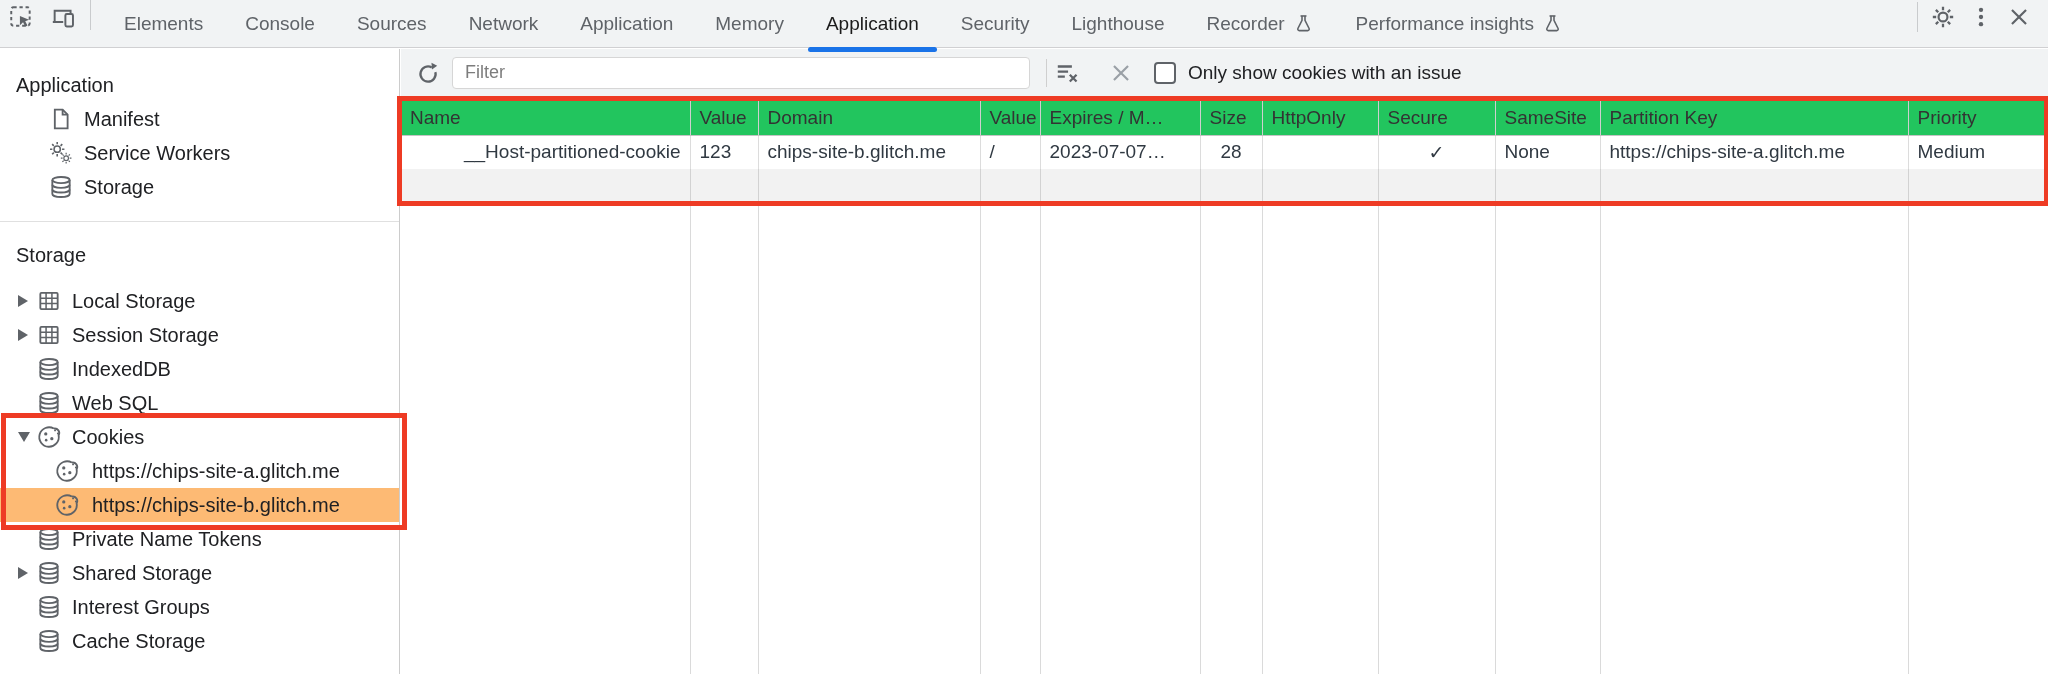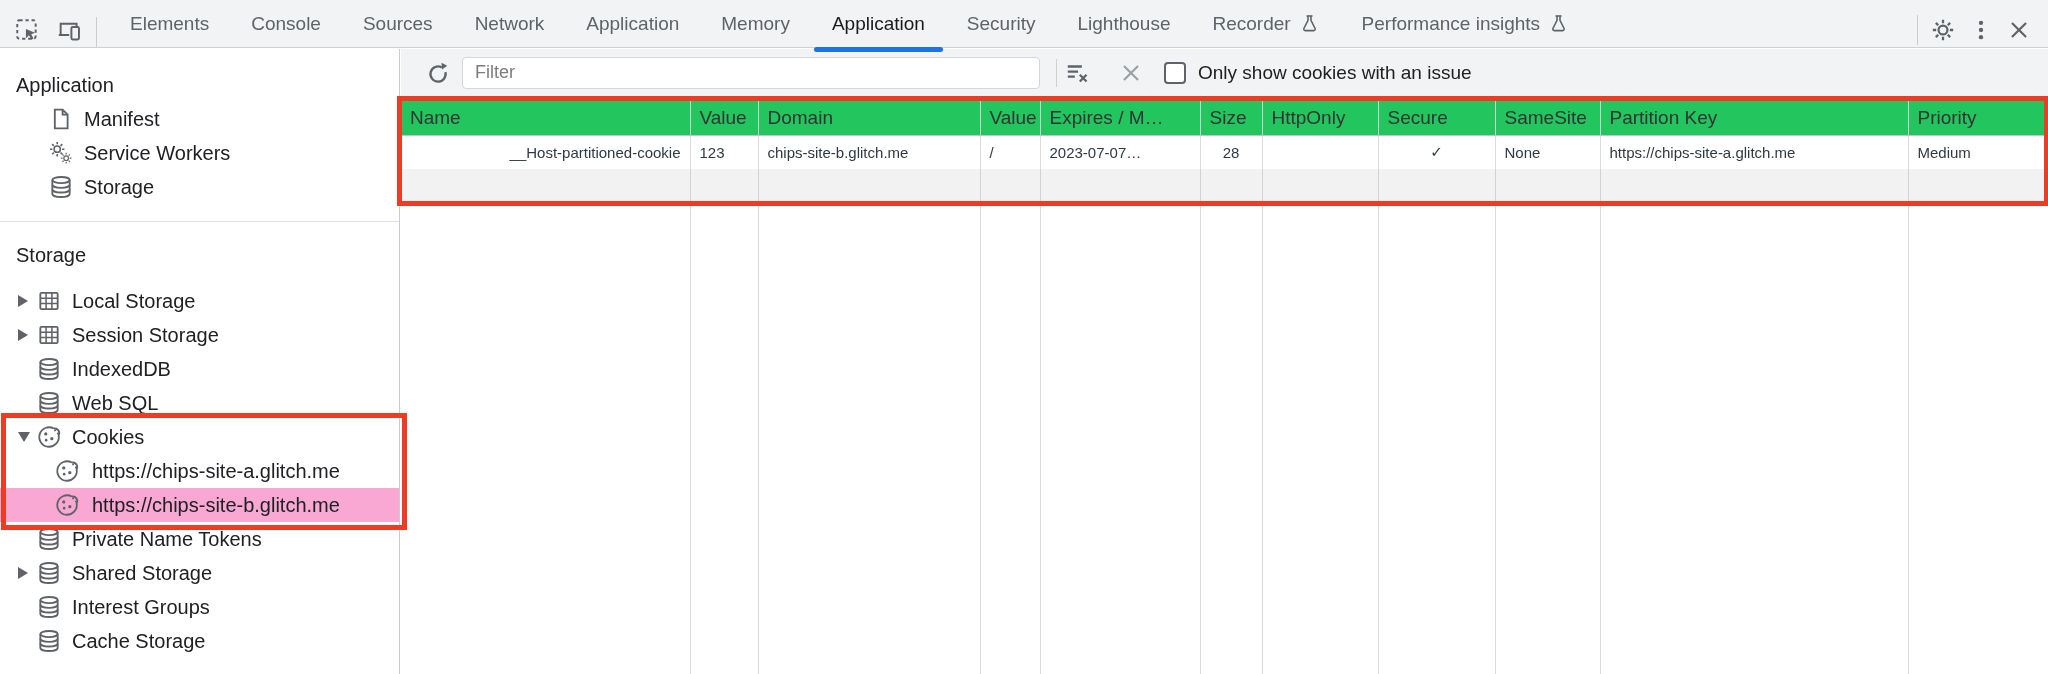--- a/index.html
+++ b/index.html
@@ -9,21 +9,21 @@
     font-family:"Liberation Sans","DejaVu Sans",sans-serif; background:#fff;
     color:#202124; -webkit-font-smoothing:antialiased;
   }
   svg { display:block; }
   .icn { width:26px; height:26px; color:#5f6368; }
 
   
   .toolbar {
     position:absolute; top:0; left:0; right:0; height:48px; z-index:50;
     background:#f1f3f4; border-bottom:1px solid #d0d0d2;
-    display:flex; align-items:flex-end; padding-left:10px;
+    display:flex; align-items:flex-start; padding-left:4px;
   }
   .tbtn { width:34px; height:34px; display:flex; align-items:center; justify-content:center; flex:none; }
   .tbtn + .tbtn { margin-left:8px; }
   .vdiv { width:1px; height:30px; background:#c9cbcd; margin-left:10px; flex:none; }
   .tabstrip { display:flex; align-items:stretch; height:47px; margin-left:12px; }
   .tab {
     position:relative; display:flex; align-items:center; gap:8px;
     padding:0 21px; font-size:19px; color:#5f6368; white-space:nowrap; cursor:default;
   }
   .tab.selected { color:#1b1b1b; }
@@ -43,34 +43,34 @@
   .sec-title { margin-top:19px; height:34px; line-height:34px; padding-left:16px; color:#202124; }
   .sec-title.second { margin-top:16px; }
   .sdivider { height:1px; background:#e0e0e0; margin-top:17px; }
   .srows { margin-top:12px; }
   .row { height:34px; display:flex; align-items:center; color:#202124; white-space:nowrap; }
   .row .lbl { margin-left:10px; }
   .row.app { padding-left:48px; }
   .row.st  { padding-left:18px; }
   .row.child { padding-left:54px; }
   .row.child .lbl { margin-left:12px; }
-  .row.selected { background:#f9a8d4; }
+  .row.selected { background:#fdba74; }
   .arrow-slot { width:18px; display:flex; align-items:center; justify-content:flex-start; flex:none; }
   .tri-r { width:0; height:0; border-left:10px solid #5f6368; border-top:6px solid transparent; border-bottom:6px solid transparent; }
   .tri-d { width:0; height:0; border-top:10px solid #5f6368; border-left:6px solid transparent; border-right:6px solid transparent; }
 
   
   .redbox { position:absolute; border:5px solid #ee3b24; pointer-events:none; z-index:60; }
   .redbox.sidebar-box { left:1px; top:364px; width:406px; height:117px; }
   .redbox.table-box { left:-4px; top:0; width:1652px; height:110px; }
 
   
   .pane { position:absolute; left:401px; top:49px; right:0; bottom:0; background:#fff; }
   .filterbar {
-    height:47px; background:#f1f3f4; display:flex; align-items:center; padding-left:20px;
+    height:47px; background:#f1f3f4; display:flex; align-items:center; padding-left:10px;
   }
   .filter-input {
     margin-left:7px; width:578px; height:32px; border:1px solid #d6d6d6; border-radius:4px;
     background:#fff; padding:0 12px; font-size:18px; color:#333;
     font-family:"Liberation Sans","DejaVu Sans",sans-serif; outline:none;
   }
   .filter-input::placeholder { color:#7d7d7d; }
   .fdiv { width:1px; height:28px; background:#cfcfcf; margin-left:16px; flex:none; }
   .filterbar .tbtn.clear { margin-left:3px; }
   .filterbar .tbtn.xgray { margin-left:20px; color:#9aa0a6; }
@@ -83,21 +83,21 @@
   .gridarea { position:absolute; top:47px; left:0; right:0; bottom:0; background:#fff; }
   .vline { position:absolute; top:110px; bottom:0; width:1px; background:#dadada; z-index:1; }
 
   table.cookies { position:absolute; top:5px; left:0; width:1647px; border-collapse:collapse; table-layout:fixed; z-index:2; }
   table.cookies th {
     height:34px; background:#22c55e; font-weight:400; font-size:19px; color:#333;
     text-align:left; padding:0 9px; border-right:1px solid #cfcfcf; border-bottom:1px solid #c4c4c4;
     white-space:nowrap; overflow:hidden;
   }
   table.cookies td {
-    height:34px; font-size:15px; color:#303942; padding:0 9px;
+    height:34px; font-size:19px; color:#303942; padding:0 9px;
     border-right:1px solid #dcdcdc; white-space:nowrap; overflow:hidden;
   }
   table.cookies th:last-child, table.cookies td:last-child { border-right:none; }
   td.al-right { text-align:center; }
   td.name-cell { text-align:right; padding-right:13px; }
   td.al-center { text-align:center; }
   tr.empty-row td { height:32px; background:#f2f2f2; border-right-color:#d2d2d2; }
 </style>
 </head>
 <body>

